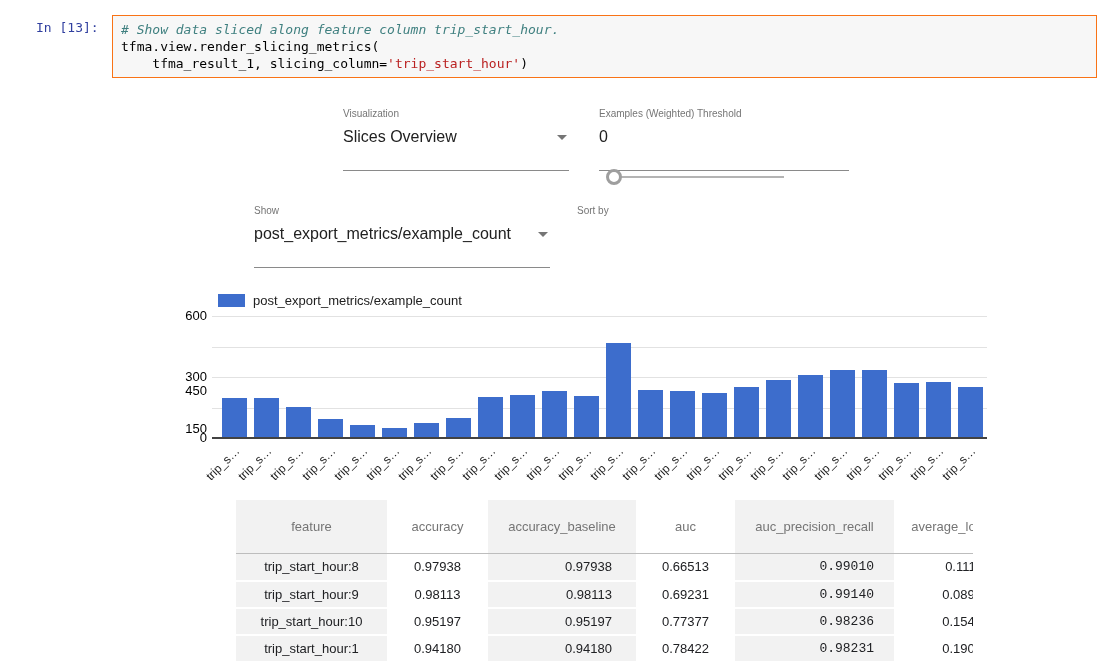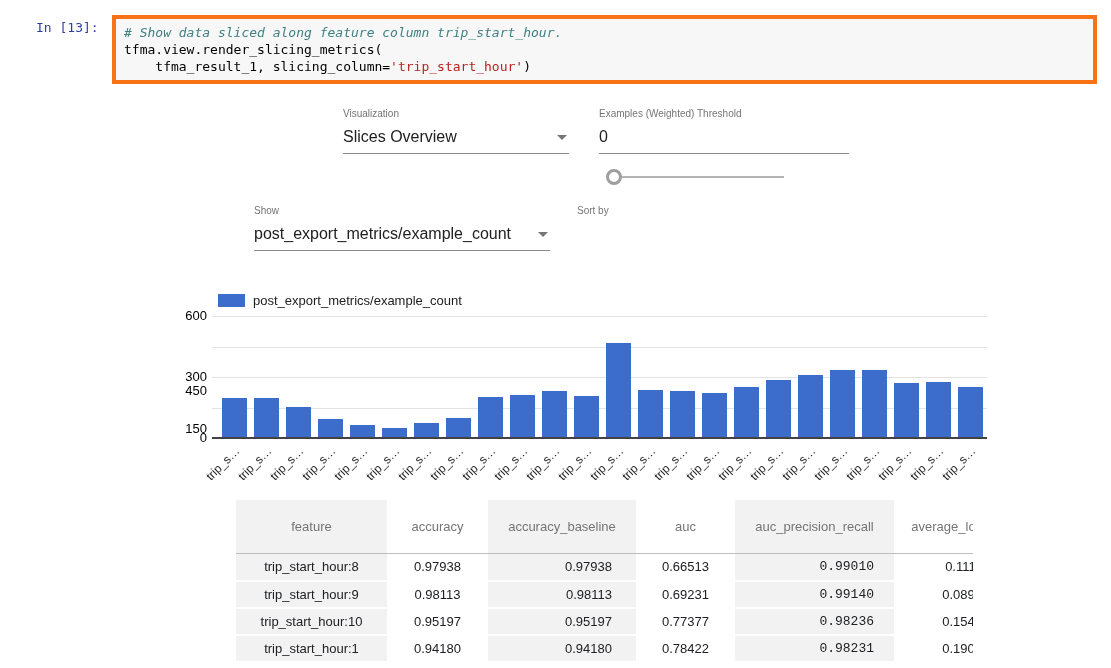--- a/index.html
+++ b/index.html
@@ -7,32 +7,32 @@
     width:1111px;height:668px;position:relative;overflow:hidden;
     background:#ffffff;font-family:"Liberation Sans",sans-serif;
   }
   
   .prompt{
     position:absolute;left:36px;top:20px;
     font-family:"DejaVu Sans Mono",monospace;font-size:13px;color:#303F9F;
   }
   .code-cell{
     position:absolute;left:112px;top:15px;width:985px;box-sizing:border-box;
-    background:#f7f7f7;border:4px solid #f97316;padding:5px 8px;
+    background:#f7f7f7;border:1px solid #f97316;padding:5px 8px;
     font-family:"DejaVu Sans Mono",monospace;font-size:13px;line-height:17px;color:#000;
     white-space:pre;
   }
   .tok-comment{color:#408080;font-style:italic;}
   .tok-string{color:#BA2121;}
   
   .ctrl{position:absolute;}
   .ctrl-label{font-size:10px;color:#757575;height:16px;}
   .ctrl-value{
     display:flex;justify-content:space-between;align-items:center;
-    font-size:16px;color:#212121;padding:4px 0 7px 0;
+    font-size:16px;color:#212121;padding:4px 0 24px 0;
     border-bottom:1px solid #8a8a8a;
   }
   .chev{
     width:0;height:0;border-left:5px solid transparent;border-right:5px solid transparent;
     border-top:5px solid #757575;margin-right:2px;
   }
   .slider{position:absolute;height:16px;}
   .slider-track{position:absolute;left:9px;right:0;top:7px;height:2px;background:#b4b4b4;}
   .slider-handle{
     position:absolute;left:0;top:0;width:10px;height:10px;border-radius:50%;

